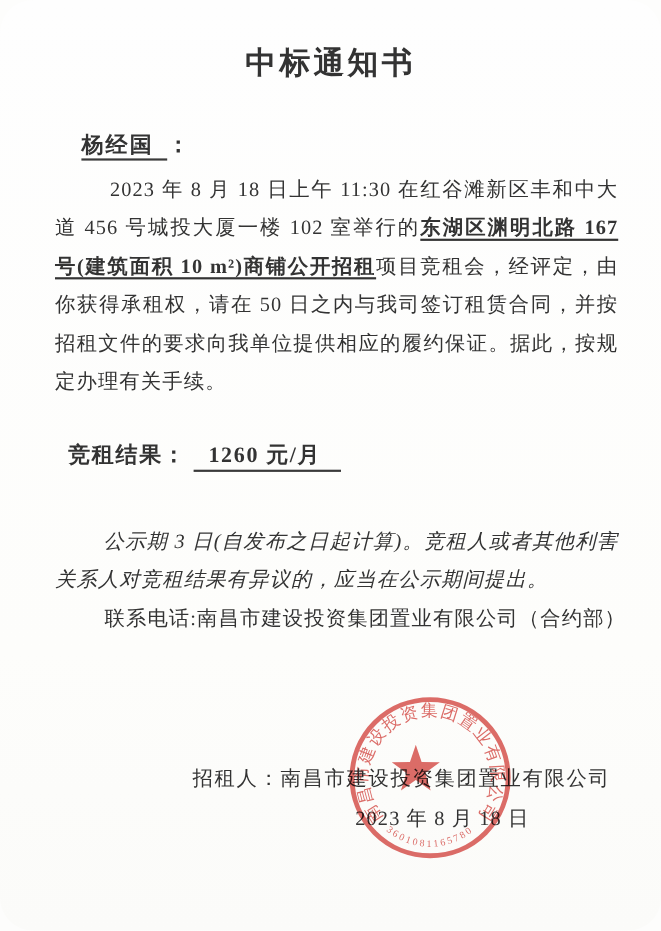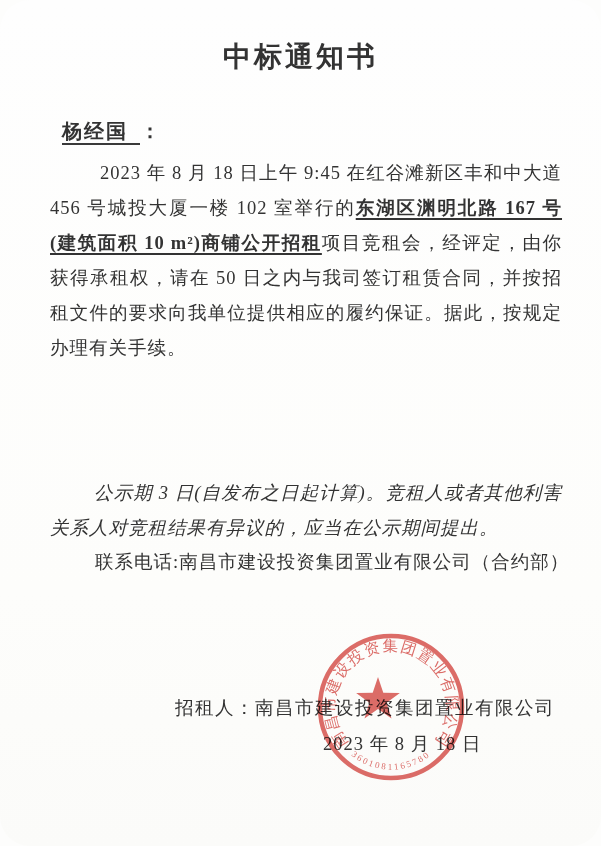--- a/index.html
+++ b/index.html
@@ -23,21 +23,21 @@
     left: 0;
     width: 100%;
     text-align: center;
     font-size: 28px;
     font-weight: bold;
     letter-spacing: 3px;
   }
   .addressee {
     position: absolute;
     top: 118px;
-    left: 62px;
+    left: 74px;
     font-size: 20px;
     font-weight: bold;
     letter-spacing: 2px;
   }
   .addressee .name {
     border-bottom: 2px solid #3a3a3a;
     padding-right: 12px;
     padding-bottom: 1px;
   }
   .bodytext {
@@ -140,23 +140,26 @@
 
   <div class="title">中标通知书</div>
 
   <div class="speck"></div>
 
   <div class="addressee">
     <span class="name">杨经国</span><span>：</span>
   </div>
 
   <p class="bodytext p1">
-    <span>2023 年 8 月 18 日上午 9:45 在红谷滩新区丰和中大道 456 号城投大厦一楼 102 室举行的</span><span class="em">东湖区渊明北路 167 号(建筑面积 10 m²)商铺公开招租</span><span>项目竞租会，经评定，由你获得承租权，请在 50 日之内与我司签订租赁合同，并按招租文件的要求向我单位提供相应的履约保证。据此，按规定办理有关手续。</span>
+    <span>2023 年 8 月 18 日上午 11:30 在红谷滩新区丰和中大道 456 号城投大厦一楼 102 室举行的</span><span class="em">东湖区渊明北路 167 号(建筑面积 10 m²)商铺公开招租</span><span>项目竞租会，经评定，由你获得承租权，请在 50 日之内与我司签订租赁合同，并按招租文件的要求向我单位提供相应的履约保证。据此，按规定办理有关手续。</span>
   </p>
 
+  <div class="result">
+    <span>竞租结果：</span><span class="value">1260 元/月</span>
+  </div>
 
   <p class="bodytext p2">公示期 3 日(自发布之日起计算)。竞租人或者其他利害关系人对竞租结果有异议的，应当在公示期间提出。</p>
 
   <div class="supervisor">联系电话:南昌市建设投资集团置业有限公司（合约部）</div>
 
 
   <div class="signer">
     <span>招租人：</span><span>南昌市建设投资集团置业有限公司</span>
   </div>
 

